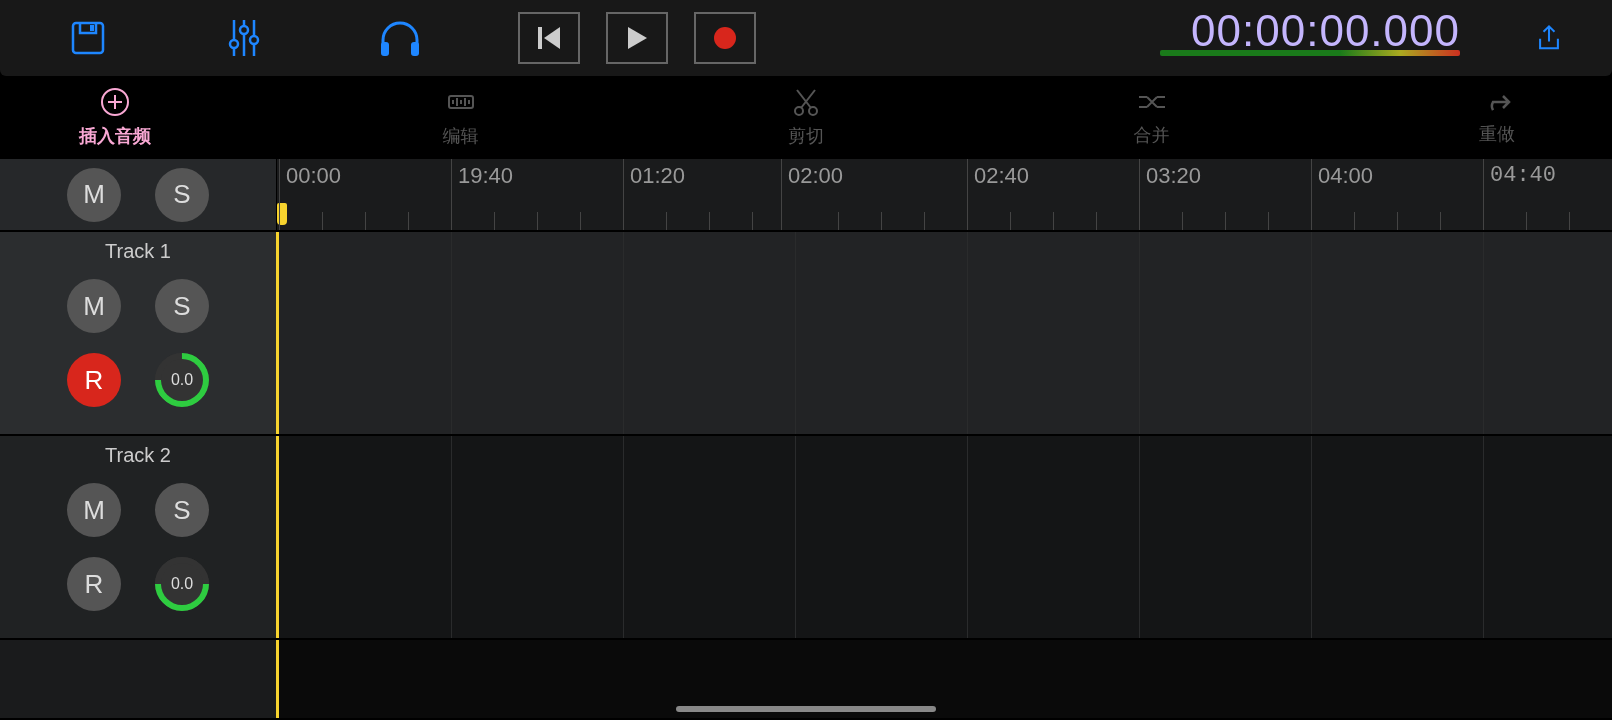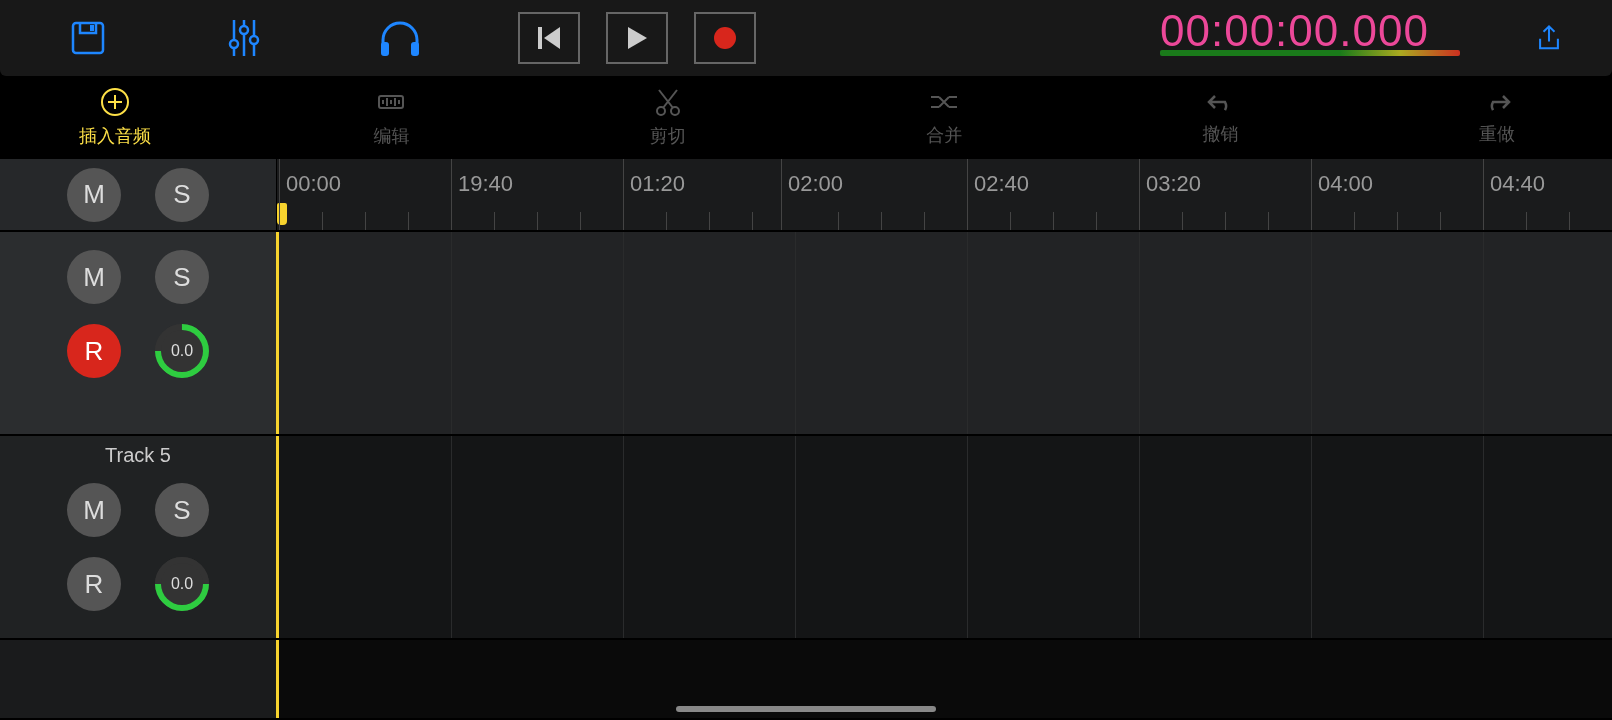--- a/index.html
+++ b/index.html
@@ -2,33 +2,33 @@
 <html><head>
 <meta charset="utf-8">
 <style>
   * { box-sizing: border-box; margin: 0; padding: 0; }
   html, body { width: 1612px; height: 720px; background: #000; font-family: -apple-system, "Helvetica Neue", Arial, sans-serif; overflow: hidden; color: #ccc; }
   .topbar { height: 76px; background: #181818; display: flex; align-items: center; padding: 0 20px; border-radius: 0 0 6px 6px; }
   .topbar-left { display: flex; gap: 100px; padding-left: 40px; align-items: center; }
   .icon-btn { width: 56px; height: 56px; display: flex; align-items: center; justify-content: center; cursor: pointer; }
   .transport { display: flex; gap: 26px; margin-left: 90px; align-items: center; }
   .boxed { width: 62px; height: 52px; border: 2px solid #666; display: flex; align-items: center; justify-content: center; cursor: pointer; }
-  .timer { color: #ec4899; font-size: 44px; font-weight: 300; letter-spacing: 1px; margin-left: 90px; font-variant-numeric: tabular-nums; text-align:left; min-width:300px;}
+  .timer { color: #c4b5fd; font-size: 44px; font-weight: 300; letter-spacing: 1px; margin-left: 90px; font-variant-numeric: tabular-nums; text-align:right; min-width:300px;}
   .meter { height: 6px; width: 300px; margin-left: 90px; margin-top:-6px; background: linear-gradient(to right, #1a7a1a 0%, #1a7a1a 60%, #aaaa20 80%, #cc3020 100%); border-radius:2px;}
   .timer-box { display:flex; flex-direction:column; align-items:flex-end; position:absolute; left:1070px; top:6px;}
   .share { margin-left: auto; padding-right:30px;}
   .toolbar { height: 82px; background: #000; display: flex; justify-content: space-between; padding: 0 70px; }
   .tool { width: 90px; display: flex; flex-direction: column; align-items: center; justify-content: center; gap: 6px; cursor: pointer; color: #555; }
-  .tool.active { color: #fde047; }
+  .tool.active { color: #f9a8d4; font-weight: bold; }
   .tool .lbl { font-size: 18px; }
   .ruler-row { height: 72px; display: flex; border-top: 1px solid #000; }
   .ruler-head { width: 276px; background: #26282a; display: flex; align-items: center; justify-content: center; gap: 34px; }
   .circle { width: 54px; height: 54px; border-radius: 50%; background: #555; color: #ddd; display: flex; align-items: center; justify-content: center; font-size: 26px; cursor: pointer; }
   .ruler { flex: 1; background: #1a1b1c; position: relative; overflow: hidden; border-left:1px solid #000;}
-  .tick-major { position: absolute; top: 0; height: 100%; border-left: 1px solid #444; color: #999; font-size: 22px; padding-left: 6px; padding-top: 12px; }
+  .tick-major { position: absolute; top: 0; height: 100%; border-left: 1px solid #444; color: #999; font-size: 22px; padding-left: 6px; padding-top: 4px; }
   .tick-minor { position: absolute; bottom: 0; height: 18px; border-left: 1px solid #444; }
   .playhead-flag { position:absolute; left:0; top:44px; width:10px; height:22px; background:#f7d32e; border-radius:2px 2px 4px 4px;}
   .track-row { height: 204px; display: flex; border-top: 2px solid #000; }
   .track-head { width: 276px; background: #2b2d2f; display: flex; flex-direction: column; padding: 8px 0; }
   .track-row.t2 .track-head { background: #202223; }
   .track-name { text-align: center; color: #ccc; font-size: 20px; margin-bottom: 6px; }
   .btn-row { display: flex; justify-content: center; gap: 34px; margin: 10px 0; }
   .rec-on { background: #d8261c !important; color:#fff;}
   .dial { width: 54px; height: 54px; border-radius: 50%; background: #333; position: relative; display:flex; align-items:center; justify-content:center; color:#ddd; font-size:16px; cursor:pointer;}
   .dial::before { content:""; position:absolute; inset:0; border-radius:50%; border:6px solid #333; }
@@ -131,26 +131,20 @@
         <line x1="20" y1="22" x2="6" y2="4"></line>
       </svg>
     <span class="lbl">剪切</span>
   </div>
   <div class="tool">
     <svg width="34" height="30" viewBox="0 0 34 30" fill="none" stroke="currentColor" stroke-width="2">
         <path d="M4 10 h8 M4 20 h8 M22 10 h8 M22 20 h8"></path>
         <path d="M12 10 l5 5 l-5 5 M22 10 l-5 5 l5 5"></path>
       </svg>
     <span class="lbl">合并</span>
-  </div>
-  <div class="tool">
-    <svg width="32" height="28" viewBox="0 0 32 28" fill="none" stroke="currentColor" stroke-width="2.5">
-        <path d="M10 8 l-6 6 l6 6 M4 14 h16 a8 8 0 0 1 0 8"></path>
-      </svg>
-    <span class="lbl">撤销</span>
   </div>
   <div class="tool">
     <svg width="32" height="28" viewBox="0 0 32 28" fill="none" stroke="currentColor" stroke-width="2.5">
         <path d="M22 8 l6 6 l-6 6 M28 14 h-16 a8 8 0 0 0 0 8"></path>
       </svg>
     <span class="lbl">重做</span>
   </div>
 </div>
 
 <div class="ruler-row">
@@ -181,28 +175,29 @@
       <div class="tick-minor" style="left: 776px;"></div>
       <div class="tick-minor" style="left: 819px;"></div>
       <div class="tick-major" style="left: 862px;">03:20</div>
       <div class="tick-minor" style="left: 905px;"></div>
       <div class="tick-minor" style="left: 948px;"></div>
       <div class="tick-minor" style="left: 991px;"></div>
       <div class="tick-major" style="left: 1034px;">04:00</div>
       <div class="tick-minor" style="left: 1077px;"></div>
       <div class="tick-minor" style="left: 1120px;"></div>
       <div class="tick-minor" style="left: 1163px;"></div>
-      <div class="tick-major" style="left: 1206px;">04:40</div>
+      <div class="tick-major" style="left: 1206px; font-family: Liberation Mono, monospace;">04:40</div>
       <div class="tick-minor" style="left: 1249px;"></div>
       <div class="tick-minor" style="left: 1292px;"></div>
     </div>
 </div>
 
 <div class="track-row t1">
   <div class="track-head">
+    <div class="track-name">Track 1</div>
     <div class="btn-row">
       <div class="circle">M</div>
       <div class="circle">S</div>
     </div>
     <div class="btn-row">
       <div class="circle rec-on">R</div>
       <div class="dial t1">
           <div class="arc"></div>
           <span>0.0</span>
         </div>
@@ -214,21 +209,21 @@
       <div class="grid" style="left: 516px;"></div>
       <div class="grid" style="left: 688px;"></div>
       <div class="grid" style="left: 860px;"></div>
       <div class="grid" style="left: 1032px;"></div>
       <div class="grid" style="left: 1204px;"></div>
     </div>
 </div>
 
 <div class="track-row t2">
   <div class="track-head">
-    <div class="track-name">Track 5</div>
+    <div class="track-name">Track 2</div>
     <div class="btn-row">
       <div class="circle">M</div>
       <div class="circle">S</div>
     </div>
     <div class="btn-row">
       <div class="circle">R</div>
       <div class="dial">
           <div class="arc"></div>
           <span>0.0</span>
         </div>

